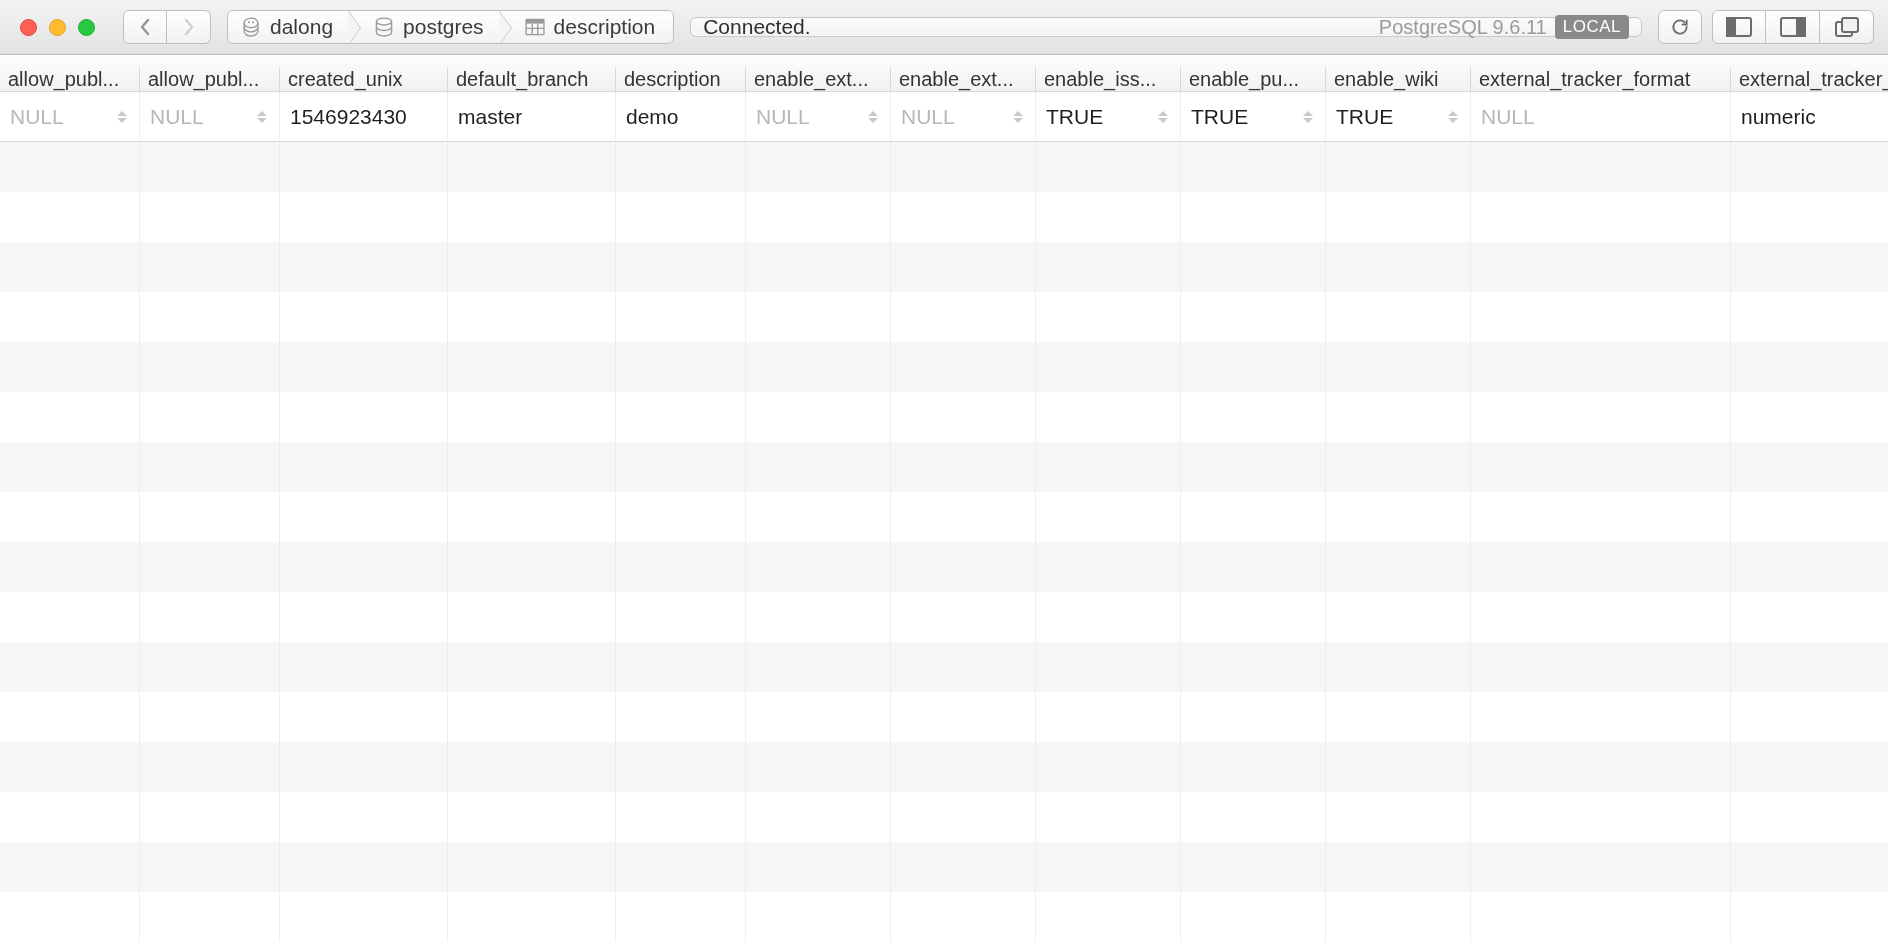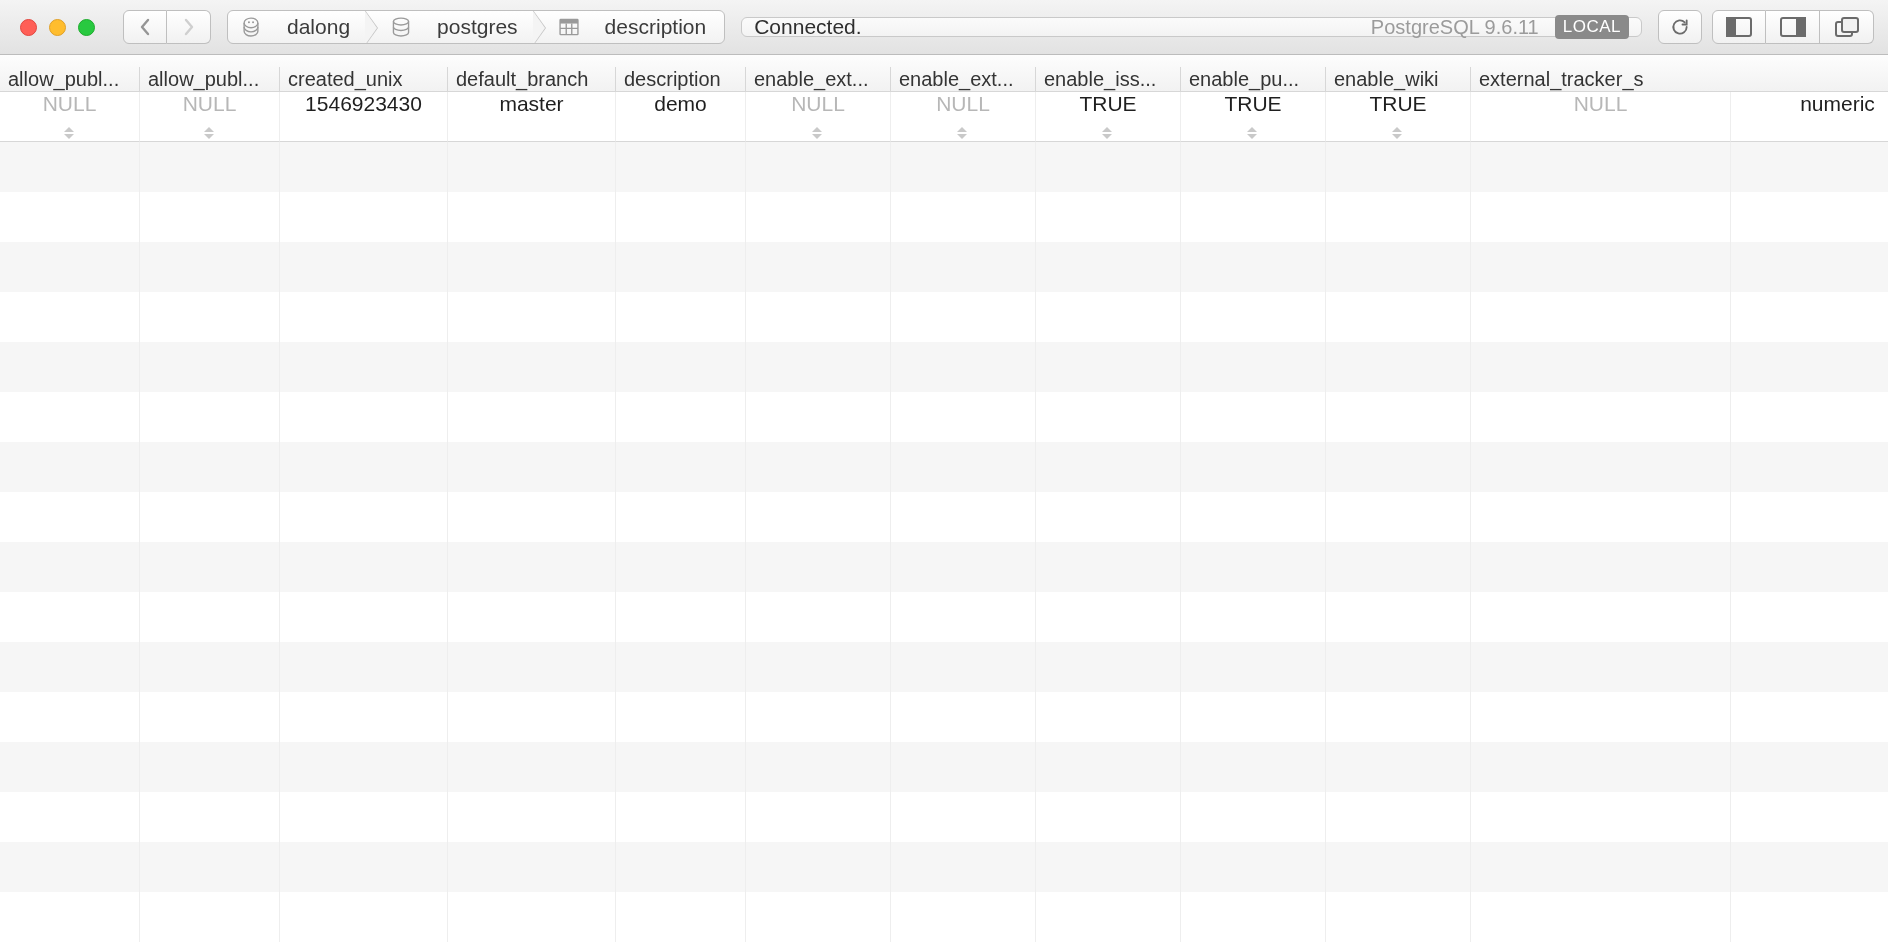--- a/index.html
+++ b/index.html
@@ -61,21 +61,21 @@
     border: 1px solid #bfbfbf;
     border-radius: 6px;
     background: linear-gradient(to bottom, #ffffff, #f2f2f2);
     overflow: hidden;
     margin-right: 16px;
   }
   .crumb {
     position: relative;
     display: flex; align-items: center;
     padding: 0 18px 0 12px;
-    gap: 25px;
+    gap: 8px;
     color: var(--toolbar-text);
     font-size: 21px;
   }
   .crumb + .crumb { padding-left: 22px; }
   .crumb:not(:last-child)::after {
     content: "";
     position: absolute;
     right: -9px; top: 0;
     width: 0; height: 0;
     border-top: 17px solid transparent;
@@ -101,21 +101,21 @@
     flex: 1;
     height: 20px;
     border: 1px solid #c9c9c9;
     border-radius: 6px;
     background: linear-gradient(to bottom, #fbfbfb, #f3f3f3);
     display: flex; align-items: center; justify-content: space-between;
     padding: 0 12px;
     color: #2f2f2f;
     font-size: 21px;
   }
-  .status-right { display: flex; align-items: center; gap: 16px; color: var(--muted-text); font-size: 20px; justify-content: center; }
+  .status-right { display: flex; align-items: center; gap: 8px; color: var(--muted-text); font-size: 20px; justify-content: center; }
   .local-badge {
     background: var(--badge-bg); color: var(--badge-text);
     border-radius: 4px; padding: 2px 8px; font-size: 17px; font-weight: 500;
     letter-spacing: 0.5px;
   }
 
   .right-btns { display:flex; align-items:center; gap: 10px; margin-left: 16px; }
   .reload-btn, .panel-btn {
     height: 34px;
     border: 1px solid #bfbfbf;
@@ -161,21 +161,21 @@
   .grid-body .grid-row:nth-child(odd)  { background: var(--row-even); }
   .cell {
     display: flex; align-items: center; justify-content: space-between;
     padding: 0 10px;
     border-right: 1px solid #eeeeee;
     font-size: 21px;
     color: #1f1f1f;
   }
   .cell:last-child { border-right: none; }
   .cell.null .cell-text { color: var(--null-text); }
-  .data-row .cell { border-bottom: 1px solid var(--border); flex-direction: column; }
+  .data-row .cell { border-bottom: 1px solid var(--border); }
   .sort-icon {
     width: 12px; height: 16px; display: inline-flex; flex-direction: column;
     justify-content: center; gap: 2px;
   }
   .sort-icon::before, .sort-icon::after {
     content: ""; width: 0; height: 0; border-left:5px solid transparent; border-right:5px solid transparent;
   }
   .sort-icon::before { border-bottom: 5px solid #c9c9c9; }
   .sort-icon::after  { border-top: 5px solid #c9c9c9; }
 
@@ -282,20 +282,21 @@
     <div class="col-head">allow_publ...</div>
     <div class="col-head">allow_publ...</div>
     <div class="col-head">created_unix</div>
     <div class="col-head">default_branch</div>
     <div class="col-head">description</div>
     <div class="col-head">enable_ext...</div>
     <div class="col-head">enable_ext...</div>
     <div class="col-head">enable_iss...</div>
     <div class="col-head">enable_pu...</div>
     <div class="col-head">enable_wiki</div>
+    <div class="col-head">external_tracker_format</div>
     <div class="col-head">external_tracker_s</div>
   </div>
 
   <div class="grid-body" id="grid-body">
       <div class="grid-row data-row">
         <div class="cell null">
           <span class="cell-text">NULL</span>
           <span class="sort-icon"></span>
         </div>
         <div class="cell null">

